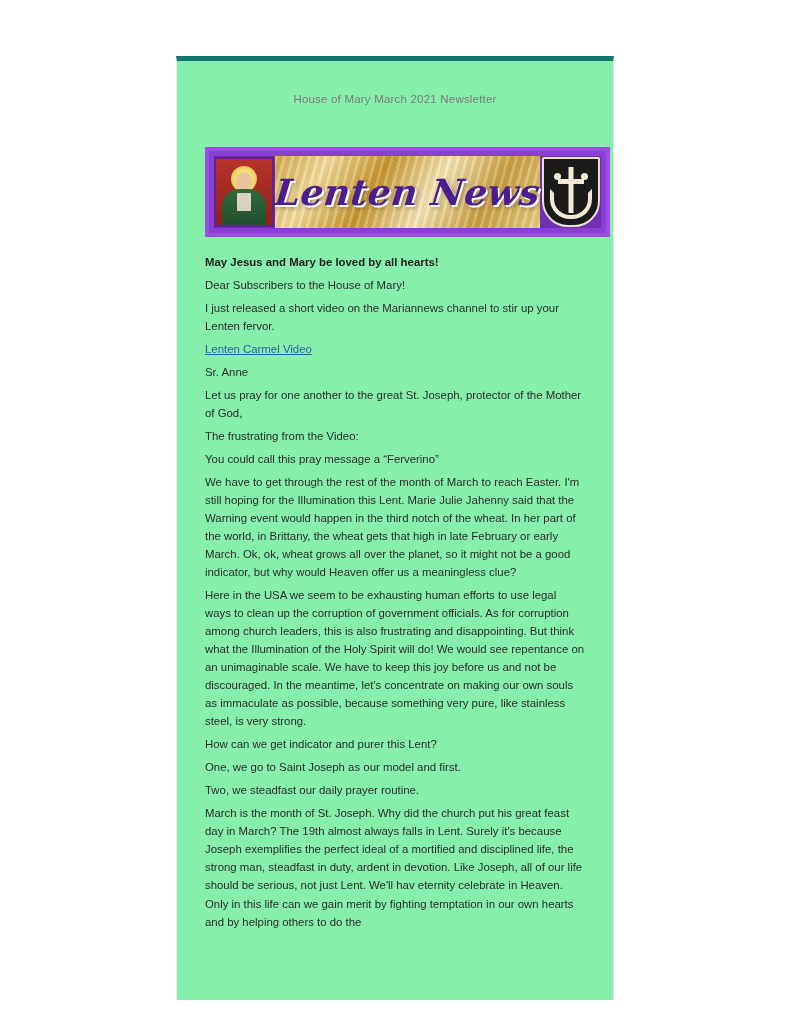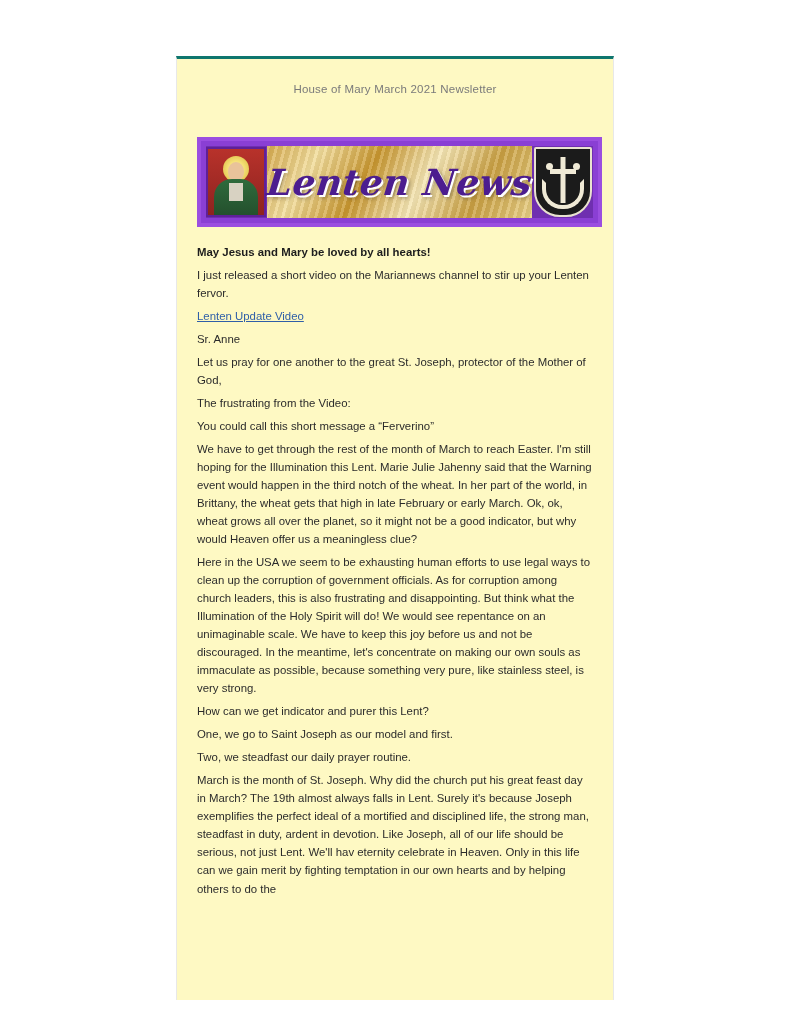--- a/index.html
+++ b/index.html
@@ -19,26 +19,26 @@
     width: 791px;
     height: 1024px;
     background: #ffffff;
   }
   .sheet {
     position: absolute;
     left: 176px;
     top: 56px;
     width: 438px;
     height: 944px;
-    background: #fef9c3;
+    background: #86efac;
     border-left: 1px solid #e8e8e8;
     border-right: 1px solid #e8e8e8;
-    border-top: 3px solid #0f766e;
+    border-top: 5px solid #0f766e;
     box-sizing: border-box;
-    padding: 4px;
+    padding: 12px;
     overflow: hidden;
   }
   .doc-title {
     text-align: center;
     font-size: 11.5px;
     color: #7a7a7a;
     letter-spacing: 0.2px;
     margin-top: 20px;
     margin-bottom: 0;
     font-weight: 400;
@@ -250,26 +250,27 @@
               <div class="cross-h"></div>
               <div class="arc"></div>
               <div class="dot"></div>
               <div class="dot dot2"></div>
             </div>
           </div>
         </div>
       </div>
 
       <p class="body-text bold">May Jesus and Mary be loved by all hearts!</p>
+      <p class="body-text">Dear Subscribers to the House of Mary!</p>
       <p class="body-text">I just released a short video on the Mariannews channel to stir up your Lenten fervor.</p>
-      <p class="body-text link-para"><a class="link" href="#">Lenten Update Video</a></p>
+      <p class="body-text link-para"><a class="link" href="#">Lenten Carmel Video</a></p>
       <p class="body-text">Sr. Anne</p>
       <p class="body-text">Let us pray for one another to the great St. Joseph, protector of the Mother of God,</p>
       <p class="body-text">The frustrating from the Video:</p>
-      <p class="body-text">You could call this short message a “Ferverino”</p>
+      <p class="body-text">You could call this pray message a “Ferverino”</p>
       <p class="body-text">We have to get through the rest of the month of March to reach Easter. I'm still hoping for the Illumination this Lent. Marie Julie Jahenny said that the Warning event would happen in the third notch of the wheat. In her part of the world, in Brittany, the wheat gets that high in late February or early March. Ok, ok, wheat grows all over the planet, so it might not be a good indicator, but why would Heaven offer us a meaningless clue?</p>
       <p class="body-text">Here in the USA we seem to be exhausting human efforts to use legal ways to clean up the corruption of government officials. As for corruption among church leaders, this is also frustrating and disappointing. But think what the Illumination of the Holy Spirit will do! We would see repentance on an unimaginable scale. We have to keep this joy before us and not be discouraged. In the meantime, let's concentrate on making our own souls as immaculate as possible, because something very pure, like stainless steel, is very strong.</p>
       <p class="body-text">How can we get indicator and purer this Lent?</p>
       <p class="body-text">One, we go to Saint Joseph as our model and first.</p>
       <p class="body-text">Two, we steadfast our daily prayer routine.</p>
       <p class="body-text">March is the month of St. Joseph. Why did the church put his great feast day in March? The 19th almost always falls in Lent. Surely it's because Joseph exemplifies the perfect ideal of a mortified and disciplined life, the strong man, steadfast in duty, ardent in devotion. Like Joseph, all of our life should be serious, not just Lent. We'll hav eternity celebrate in Heaven. Only in this life can we gain merit by fighting temptation in our own hearts and by helping others to do the</p>
 
     </div>
   </div>
 </div>

